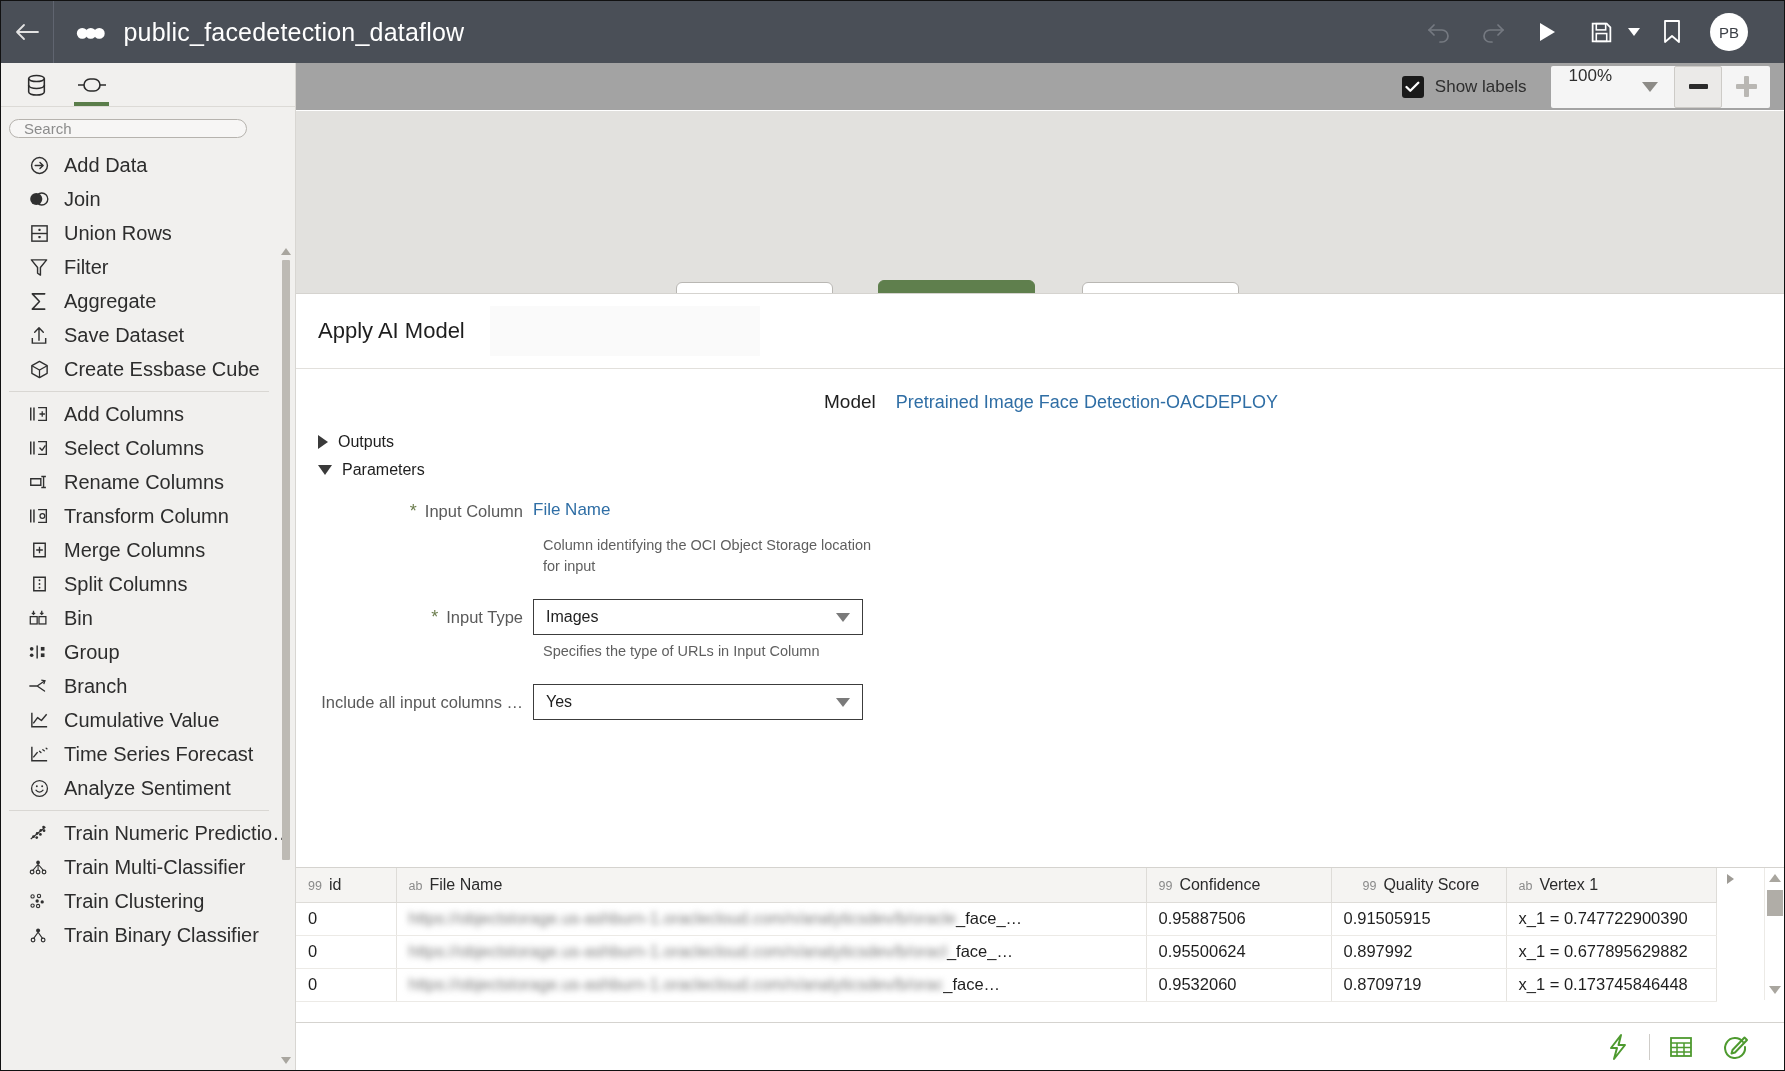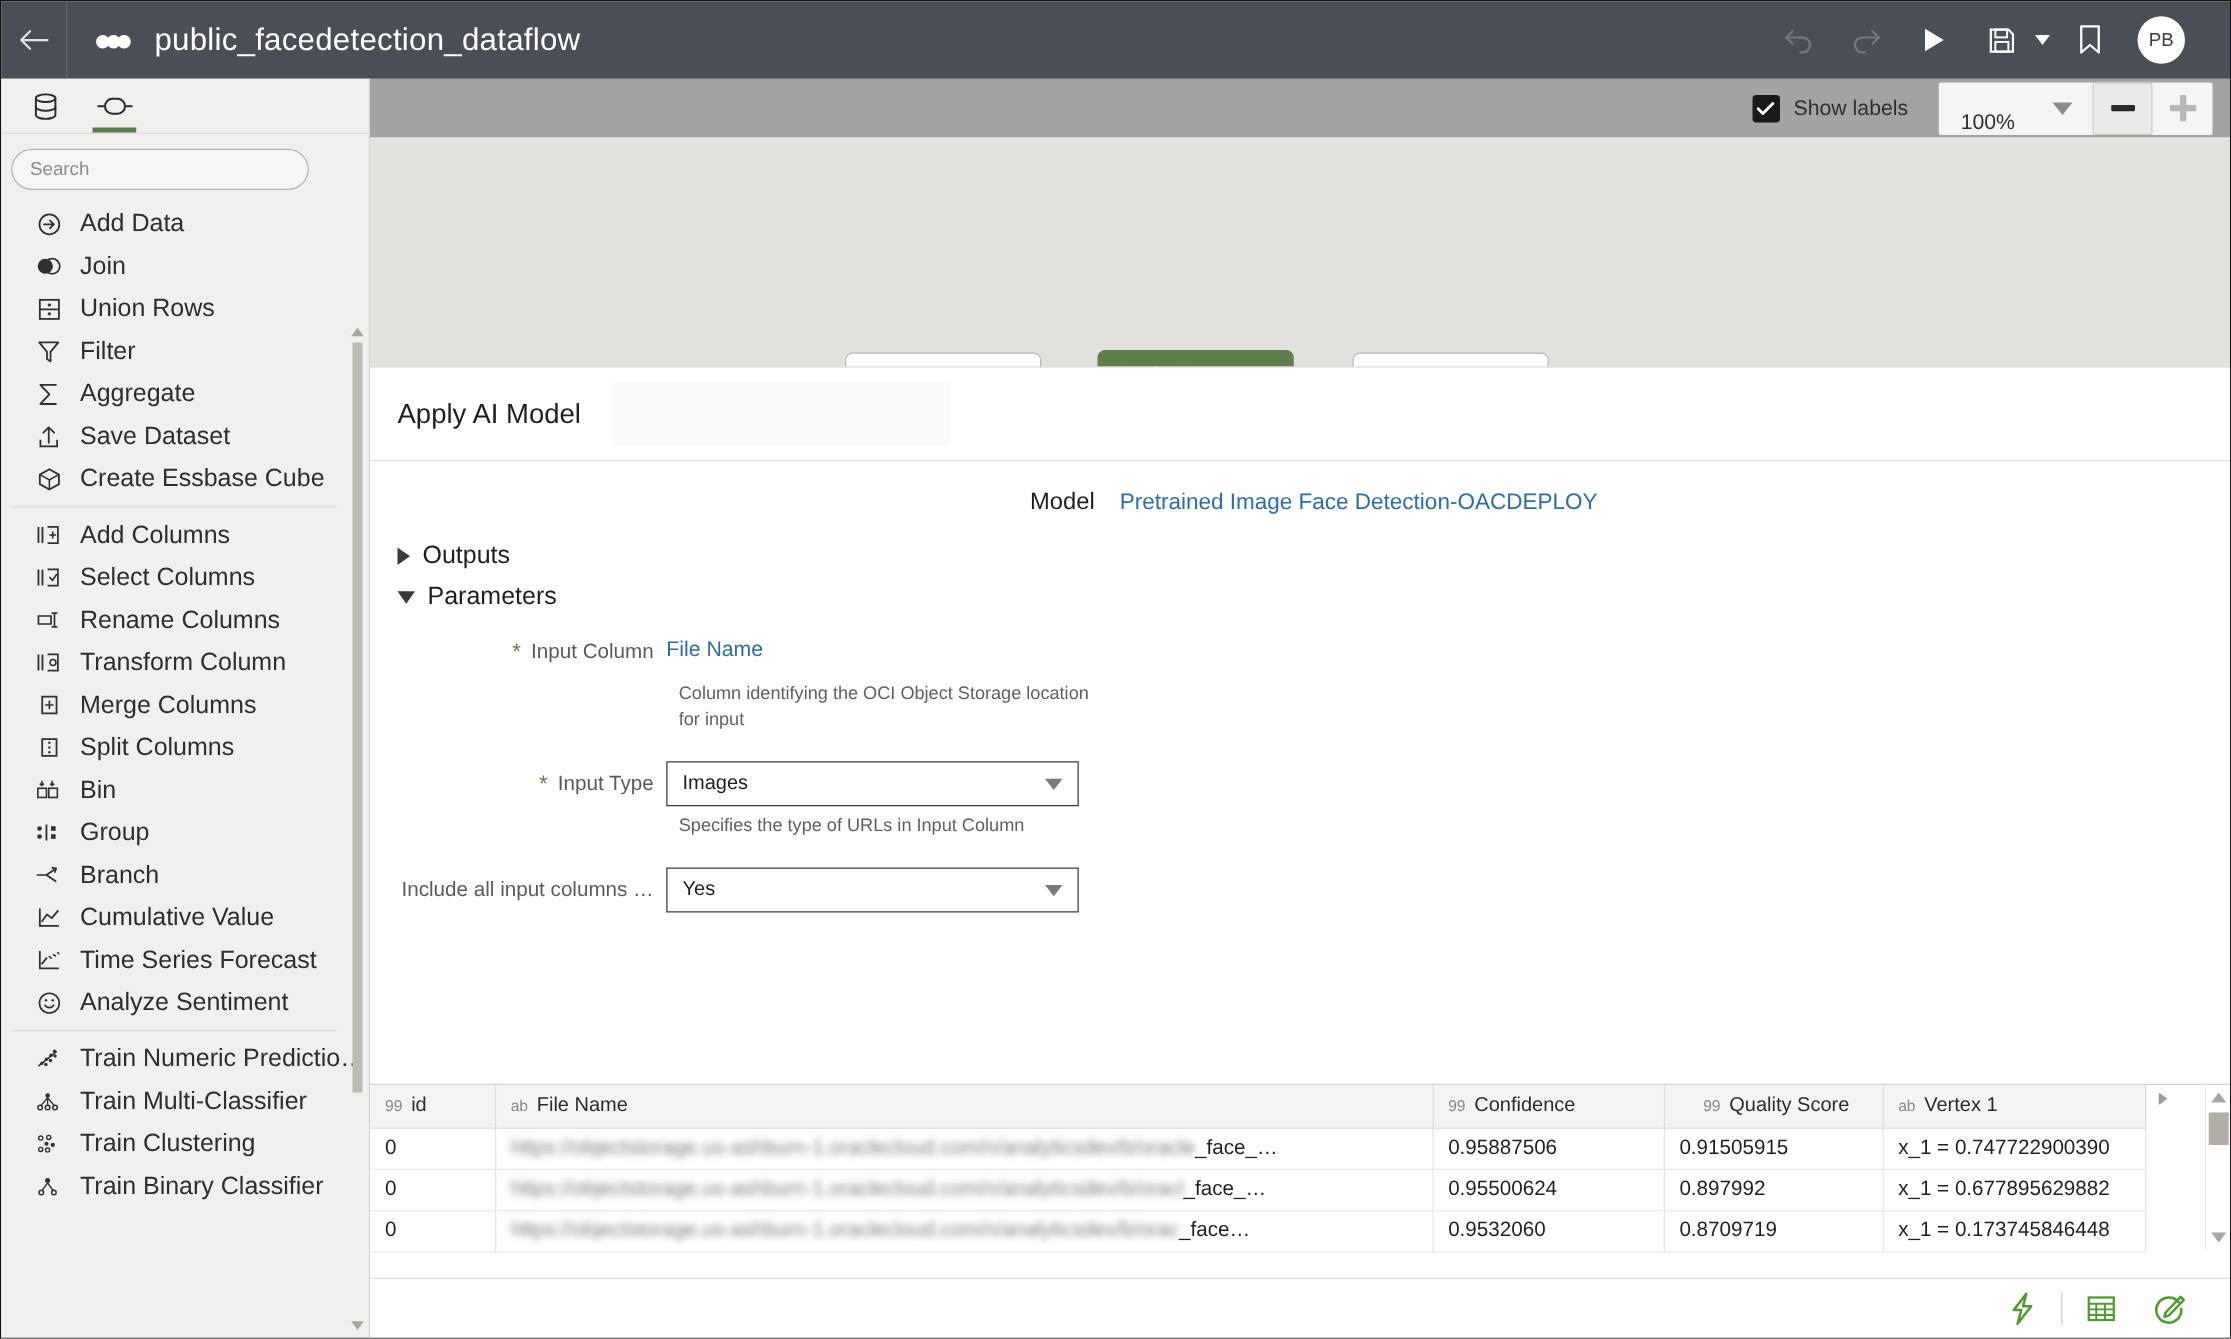--- a/index.html
+++ b/index.html
@@ -87,21 +87,21 @@
     cursor: pointer; position: relative;
   }
   .lp-tab .tab-underline {
     position: absolute; bottom: 0; left: 10px; right: 10px;
     height: 4px; background: transparent;
   }
   .lp-tab.active .tab-underline { background: #5a7d4a; }
 
   .searchwrap { padding: 12px 24px 10px 8px; }
   .searchbox {
-    width: 238px; height: 33px;
+    width: 238px; height: 19px;
     border: 1px solid #b6b3ae; border-radius: 17px;
     background: #f7f6f5; padding: 0 14px;
     font-size: 15px; color: #6b6b6b;
     font-family: "Liberation Sans", sans-serif;
     outline: none;
   }
   .searchbox::placeholder { color: #8c8c8c; }
 
   .lp-list {
     flex: 1; overflow: hidden; position: relative;
@@ -142,21 +142,21 @@
     padding-right: 14px; gap: 0;
     border-bottom: 1px solid #ffffff;
   }
   .showlabels { display: flex; align-items: center; gap: 11px; cursor: pointer; margin-right: 24px; }
   .cbox {
     width: 22px; height: 22px; background: #1a1a1a; border-radius: 3px;
     display: flex; align-items: center; justify-content: center;
   }
   .showlabels span { font-size: 17px; color: #2e2e2e; }
   .zoombox {
-    display: flex; align-items: flex-end; background: #f5f5f5;
+    display: flex; align-items: flex-start; background: #f5f5f5;
     height: 42px; border-radius: 2px;
   }
   .zoompct {
     font-size: 17px; color: #2e2e2e; padding: 0 14px 0 18px;
   }
   .zbtn {
     width: 48px; height: 42px; display: flex;
     align-items: center; justify-content: center; cursor: pointer;
   }
   .zbtn.framed { background: #ebeae8; border: 1px solid #cdcbc7; border-radius: 2px; }
@@ -214,21 +214,21 @@
 
   .section { display: flex; align-items: center; gap: 10px; margin: 10px 0 8px 0; cursor: pointer; }
   .tri-right {
     width: 0; height: 0; border-top: 7px solid transparent;
     border-bottom: 7px solid transparent; border-left: 10px solid #3a3a3a;
   }
   .tri-down {
     width: 0; height: 0; border-left: 7px solid transparent;
     border-right: 7px solid transparent; border-top: 10px solid #3a3a3a;
   }
-  .section-lbl { font-size: 20px; color: #1e1e1e; }
+  .section-lbl { font-size: 16px; color: #1e1e1e; }
 
   .params { margin-top: 14px; }
   .prow { display: flex; align-items: flex-start; margin-bottom: 6px; }
   .plabel {
     width: 215px; min-width: 215px; text-align: right;
     padding-right: 10px; font-size: 16.5px; color: #5a5a5a;
     display: flex; justify-content: flex-end; align-items: center; gap: 8px;
     height: 36px;
   }
   .req { color: #6c7d4e; font-size: 18px; }

